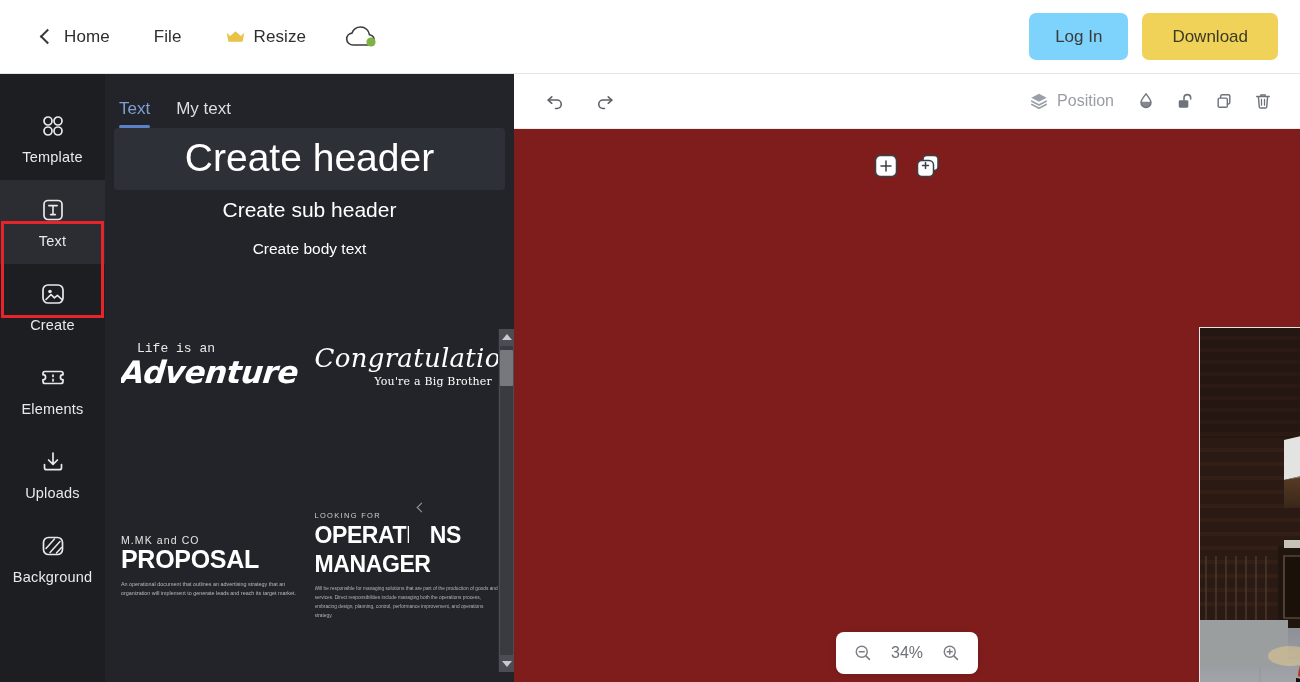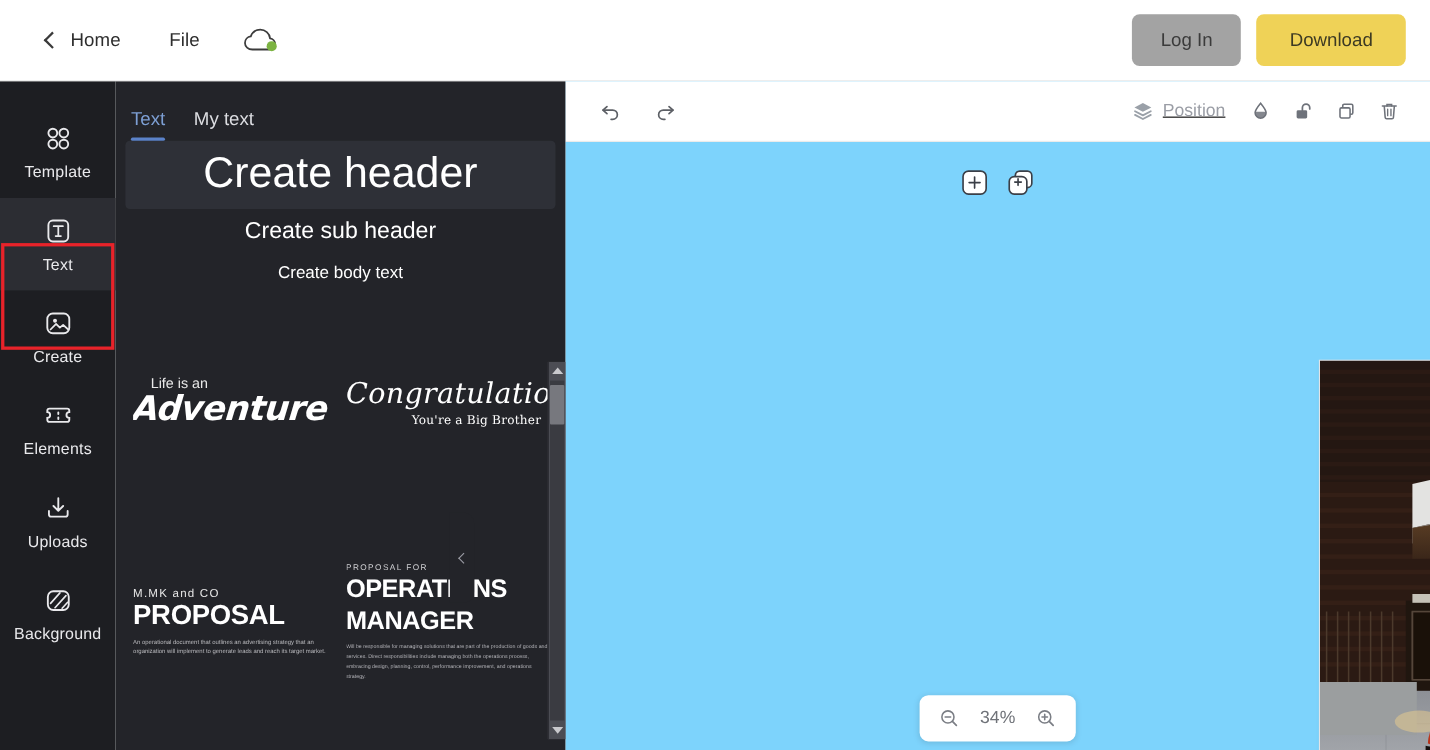--- a/index.html
+++ b/index.html
@@ -26,21 +26,21 @@
     padding: 8px 14px; border-radius: 5px; cursor: pointer;
   }
   .chev-left { display:inline-block; width: 11px; height: 11px;
     border-left: 2px solid #3a3a3a; border-bottom: 2px solid #3a3a3a;
     transform: rotate(45deg); margin-right: 2px; }
   .crown { width: 19px; height: 14px; display:block; }
   .cloud-icon { width: 34px; height: 26px; display:block; margin-left: 8px; cursor:pointer;}
   .tb-spacer { flex: 1; }
   .tb-right { display: flex; align-items: center; gap: 14px; }
   .btn-login {
-    background: #a3a3a3; color: #3b3b3b;
+    background: #7dd3fc; color: #3b3b3b;
     font-size: 17px; border: none; border-radius: 7px;
     padding: 0 26px; height: 47px; min-width: 98px; cursor: pointer;
   }
   .btn-download {
     background: #efd257; color: #3d3a23;
     font-size: 17px; border: none; border-radius: 7px;
     padding: 0 30px; height: 47px; cursor: pointer; font-weight: 400;
   }
 
   
@@ -99,21 +99,21 @@
   .preset-grid {
     display: grid; grid-template-columns: 1fr 1fr;
     gap: 10px; padding: 22px 16px 0 16px;
     flex: 1; overflow: hidden;
   }
   .fontcard {
     height: 150px; border-radius: 3px; cursor: pointer;
     display: flex; flex-direction: column; justify-content: center;
     overflow: hidden; color: #ffffff;
   }
-  .fc-adv-small { font-size: 13px; color: #e9e9e9; margin-left: 16px; font-family: Liberation Sans, sans-serif; }
+  .fc-adv-small { font-size: 13px; color: #e9e9e9; margin-left: 16px; font-family: Liberation Mono, monospace; }
   .fc-adv-big {
     font-size: 31px; font-weight: bold; font-style: italic;
     letter-spacing: -.5px; font-family: "DejaVu Sans", sans-serif;
     transform: skewX(-6deg); margin-top: -2px;
   }
   .fc-congrats {
     font-family: "DejaVu Serif", serif; font-style: italic;
     font-size: 26px; text-align: left; letter-spacing: .3px;
   }
   .fc-congrats-sub {
@@ -144,21 +144,21 @@
     position: absolute; left: 409px; top: 392px;
     width: 22px; height: 82px;
     background: #232429;
     border-radius: 0 10px 10px 0;
     display: flex; align-items: center; justify-content: center;
     cursor: pointer; z-index: 6;
   }
   .ch-chev { width: 7px; height: 7px; border-left: 1.6px solid #9d9ea6; border-bottom: 1.6px solid #9d9ea6; transform: rotate(45deg); margin-left: 3px; }
 
   
-  .editor { flex: 1; display: flex; flex-direction: column; background: #7dd3fc; min-width: 0; text-decoration: underline; }
+  .editor { flex: 1; display: flex; flex-direction: column; background: #7f1d1d; min-width: 0; }
   .canvas-toolbar {
     height: 55px; flex: 0 0 55px; background: #ffffff;
     border-bottom: 1px solid #e9e9e9;
     display: flex; align-items: center; padding: 0 20px 0 24px;
   }
   .ct-left { display: flex; align-items: center; gap: 16px; }
   .ct-spacer { flex: 1; }
   .ct-right { display: flex; align-items: center; gap: 5px; }
   .ct-btn {
     width: 34px; height: 34px; border-radius: 5px;
@@ -205,20 +205,26 @@
 
       <div class="tb-item">
         <span class="chev-left"></span>
         <span>Home</span>
       </div>
 
       <div class="tb-item">
         <span>File</span>
       </div>
 
+      <div class="tb-item">
+        <svg class="crown" viewBox="0 0 24 17">
+          <path d="M1 3l4.2 4.2L12 1.2l6.8 6L23 3l-2 11.5H3L1 3z" fill="#e9c248"></path>
+        </svg>
+        <span>Resize</span>
+      </div>
 
       <svg class="cloud-icon" viewBox="0 0 34 26">
         <path d="M9.5 21c-4 0-6.8-2.7-6.8-6 0-3 2.3-5.5 5.3-5.9C9.2 5.6 12.6 3 16.6 3c4.6 0 8.4 3.4 8.9 7.8 2.6.4 4.6 2.6 4.6 5.2 0 2.9-2.4 5-5.4 5H9.5z" fill="none" stroke="#3c3c3c" stroke-width="1.6"></path>
         <circle cx="27" cy="18" r="4.6" fill="#7cb342"></circle>
       </svg>
     </div>
 
     <div class="tb-spacer"></div>
 
     <div class="tb-right">
@@ -310,21 +316,21 @@
           <div class="fc-congrats-sub">You're a Big Brother</div>
         </div>
 
         <div class="fontcard">
           <div class="fc-mk-brand">M.MK and CO</div>
           <div class="fc-mk-title">PROPOSAL</div>
           <div class="fc-mk-body">An operational document that outlines an advertising strategy that an organization will implement to generate leads and reach its target market.</div>
         </div>
 
         <div class="fontcard">
-          <div class="fc-op-brand">PROPOSAL FOR</div>
+          <div class="fc-op-brand">LOOKING FOR</div>
           <div class="fc-op-title">OPERATIONS</div>
           <div class="fc-op-title">MANAGER</div>
           <div class="fc-op-body">Will be responsible for managing solutions that are part of the production of goods and services. Direct responsibilities include managing both the operations process, embracing design, planning, control, performance improvement, and operations strategy.</div>
         </div>
       </div>
 
       <div class="pscroll">
         <div class="ps-arrow">
             <div class="ps-up"></div>
           </div>

